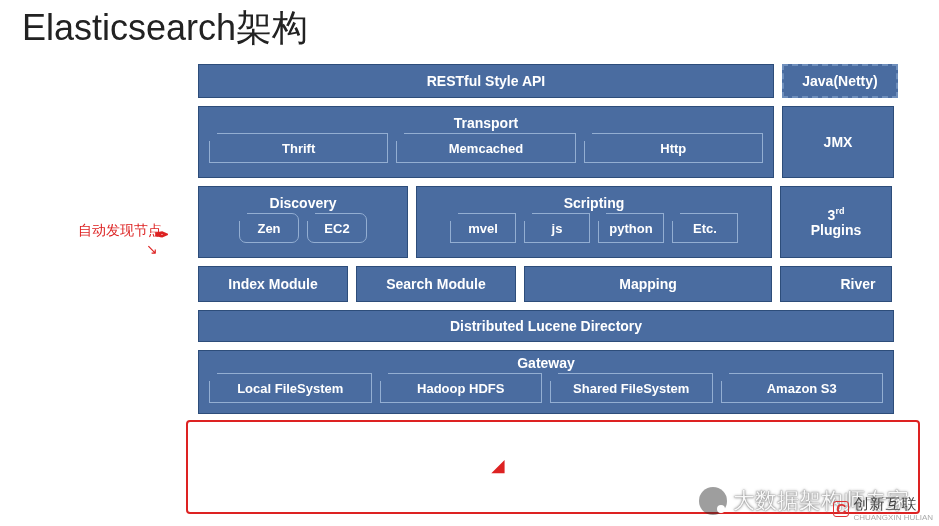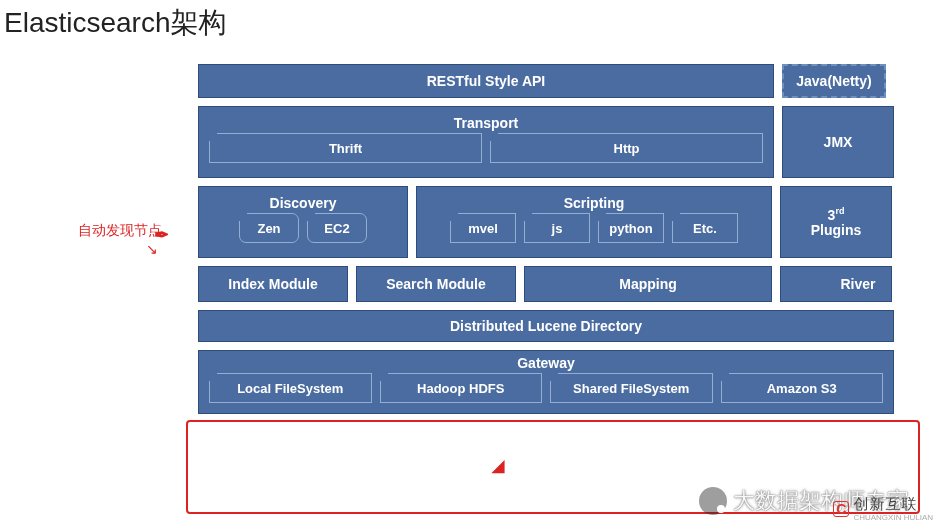--- a/index.html
+++ b/index.html
@@ -5,24 +5,24 @@
   * { box-sizing: border-box; margin: 0; padding: 0; }
   body {
     width: 939px;
     height: 526px;
     background: #fff;
     font-family: "Microsoft YaHei", Arial, sans-serif;
     position: relative;
     overflow: hidden;
   }
   .title {
-    font-size: 28px;
+    font-size: 36px;
     font-weight: 300;
     color: #222;
-    padding: 4px 10px 6px 4px;
+    padding: 4px 10px 6px 22px;
   }
   .stage {
     position: absolute;
     left: 198px;
     top: 64px;
     width: 710px;
   }
   .row { display: flex; gap: 8px; margin-bottom: 8px; }
   .block {
     background: #4a6ca0;
@@ -55,21 +55,21 @@
     position:absolute;
     top:-1px; left:-1px;
     width:8px; height:8px;
     border-top:1px solid #4a6ca0;
     border-left:1px solid #4a6ca0;
     background:#4a6ca0;
     transform: translate(-1px,-1px);
   }
   
   .r1a { width: 576px; height: 34px; }
-  .r1b { width: 104px; height: 34px; }
+  .r1b { width: 116px; height: 34px; }
   
   .r2a { width: 576px; }
   .r2b { width: 112px; height: 72px; }
   .r2a .sub { flex:1; }
   
   .r3a { width: 210px; }
   .r3b { width: 356px; }
   .r3c { width: 112px; height: 72px; }
   .r3a .sub { width: 60px; border-radius: 7px; }
   .r3b .sub { width: 66px; }
@@ -164,20 +164,21 @@
     <div class="block r1b dashed">
         <span>Java(Netty)</span>
       </div>
   </div>
 
   <div class="row">
     <div class="block r2a">
       <div class="head-txt">Transport</div>
       <div class="sub-row">
         <div class="sub">Thrift</div>
+        <div class="sub">Memcached</div>
         <div class="sub">Http</div>
       </div>
     </div>
     <div class="block r2b">
         <span>JMX</span>
       </div>
   </div>
 
   <div class="row">
     <div class="block r3a">

